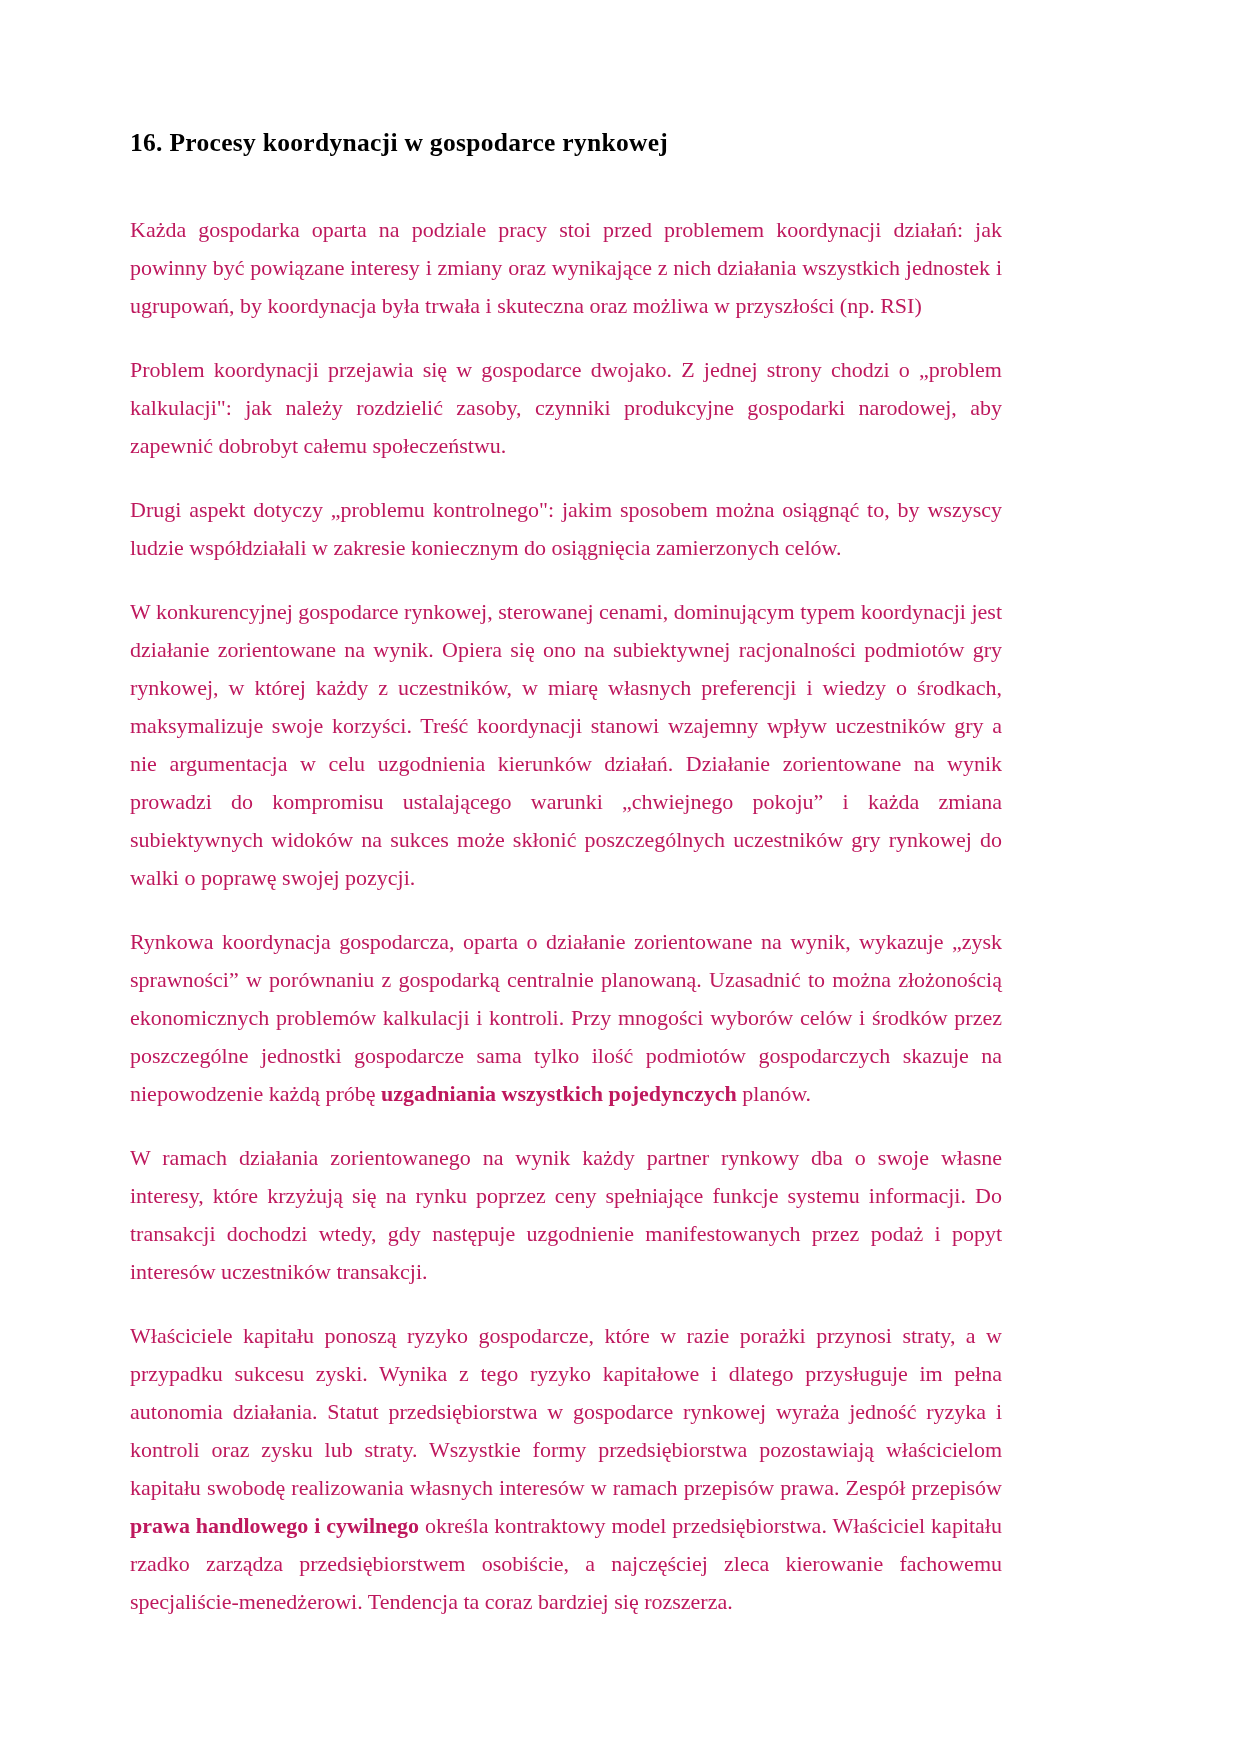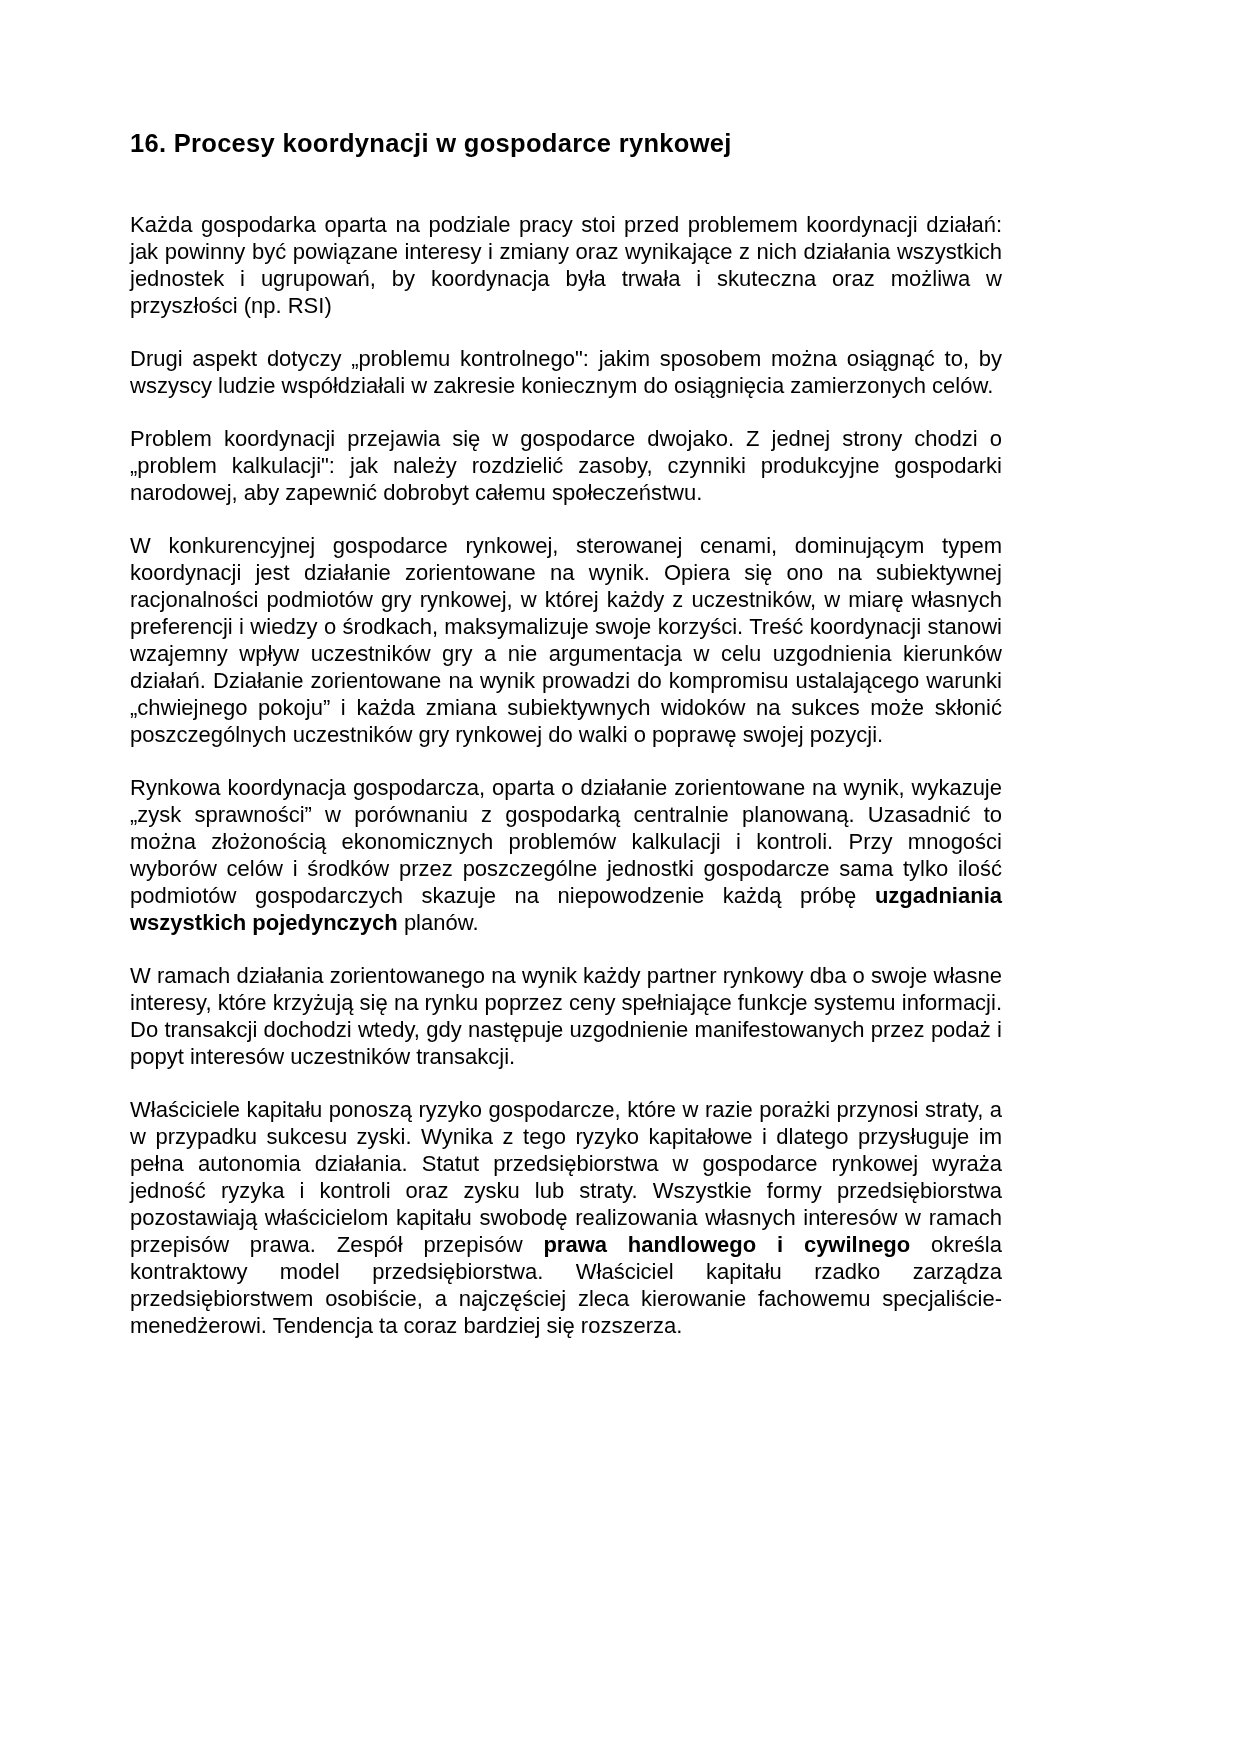--- a/index.html
+++ b/index.html
@@ -7,40 +7,40 @@
     padding: 0;
     background: #ffffff;
   }
   .page {
     position: relative;
     width: 1240px;
     height: 1754px;
     background: #ffffff;
     box-sizing: border-box;
     padding: 128px 238px 60px 130px;
-    font-family: Liberation Sans, sans-serif;
+    font-family: Liberation Serif, serif;
     color: #0d0d0d;
     overflow: hidden;
     border-radius: 9px;
   }
   .doc-title {
     font-size: 25.5px;
     font-weight: bold;
     line-height: 1.2;
     letter-spacing: 0.3px;
     margin: 0 0 52px 0;
     color: #000000;
   }
   .para {
     font-size: 22px;
-    line-height: 27px;
+    line-height: 38px;
     text-align: justify;
     text-justify: inter-word;
     margin: 0 0 26px 0;
-    color: #000000;
+    color: #be185d;
     hyphens: none;
   }
   .para.tight {
     margin-bottom: 24px;
   }
   .para b {
     font-weight: bold;
   }
   .bullet-list {
     list-style: none;
@@ -71,23 +71,23 @@
 </style>
 </head>
 <body>
 
 <div class="page">
 
   <h1 class="doc-title">16. Procesy koordynacji w gospodarce rynkowej</h1>
 
   <p class="para">Każda gospodarka oparta na podziale pracy stoi przed problemem koordynacji działań: jak powinny być powiązane interesy i zmiany oraz wynikające z nich działania wszystkich jednostek i ugrupowań, by koordynacja była trwała i skuteczna oraz możliwa w przyszłości (np. RSI)</p>
 
+  <p class="para">Problem koordynacji przejawia się w gospodarce dwojako. Z jednej strony chodzi o „problem kalkulacji": jak należy rozdzielić zasoby, czynniki produkcyjne gospodarki narodowej, aby zapewnić dobrobyt całemu społeczeństwu.</p>
+
   <p class="para">Drugi aspekt dotyczy „problemu kontrolnego": jakim sposobem można osiągnąć to, by wszyscy ludzie współdziałali w zakresie koniecznym do osiągnięcia zamierzonych celów.</p>
-
-  <p class="para">Problem koordynacji przejawia się w gospodarce dwojako. Z jednej strony chodzi o „problem kalkulacji": jak należy rozdzielić zasoby, czynniki produkcyjne gospodarki narodowej, aby zapewnić dobrobyt całemu społeczeństwu.</p>
 
 
   <ul class="bullet-list">
   </ul>
 
   <p class="para">W konkurencyjnej gospodarce rynkowej, sterowanej cenami, dominującym typem koordynacji jest działanie zorientowane na wynik. Opiera się ono na subiektywnej racjonalności podmiotów gry rynkowej, w której każdy z uczestników, w miarę własnych preferencji i wiedzy o środkach, maksymalizuje swoje korzyści. Treść koordynacji stanowi wzajemny wpływ uczestników gry a nie argumentacja w celu uzgodnienia kierunków działań. Działanie zorientowane na wynik prowadzi do kompromisu ustalającego warunki „chwiejnego pokoju” i każda zmiana subiektywnych widoków na sukces może skłonić poszczególnych uczestników gry rynkowej do walki o poprawę swojej pozycji.</p>
 
   <p class="para"><span>Rynkowa koordynacja gospodarcza, oparta o działanie zorientowane na wynik, wykazuje „zysk sprawności” w porównaniu z gospodarką centralnie planowaną. Uzasadnić to można złożonością ekonomicznych problemów kalkulacji i kontroli. Przy mnogości wyborów celów i środków przez poszczególne jednostki gospodarcze sama tylko ilość podmiotów gospodarczych skazuje na niepowodzenie każdą próbę </span><b>uzgadniania wszystkich pojedynczych</b><span> planów.</span></p>
 
   <p class="para">W ramach działania zorientowanego na wynik każdy partner rynkowy dba o swoje własne interesy, które krzyżują się na rynku poprzez ceny spełniające funkcje systemu informacji. Do transakcji dochodzi wtedy, gdy następuje uzgodnienie manifestowanych przez podaż i popyt interesów uczestników transakcji.</p>

